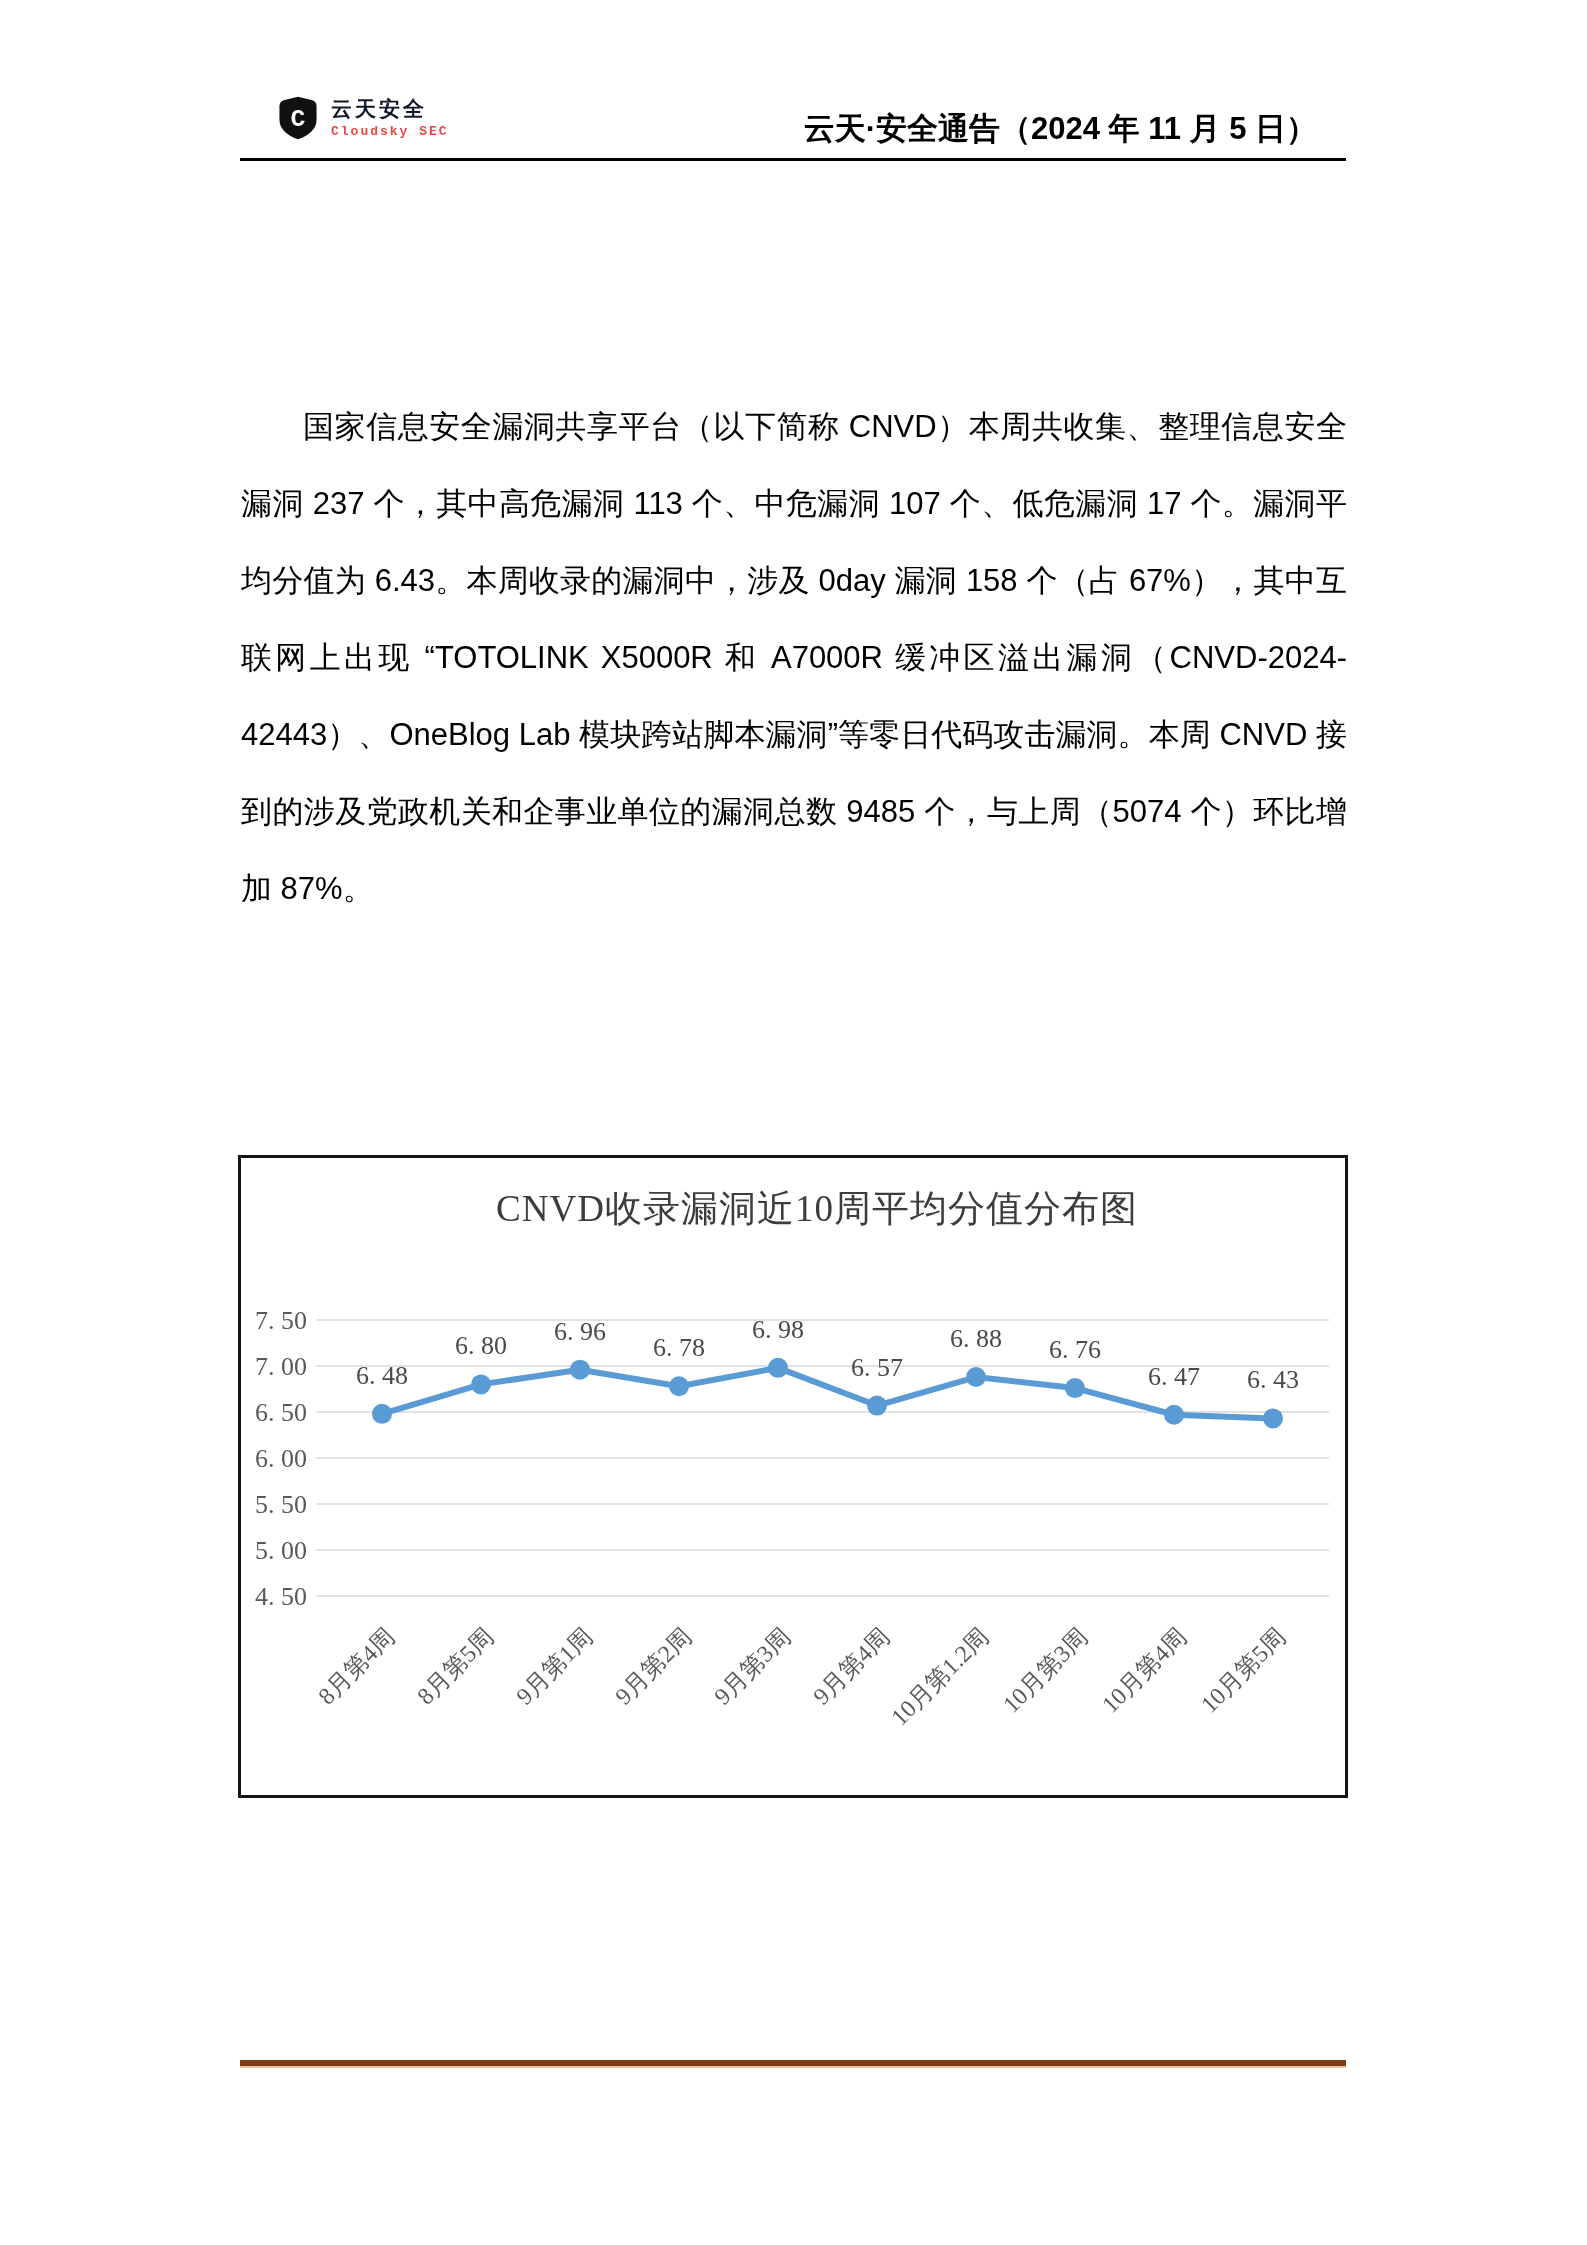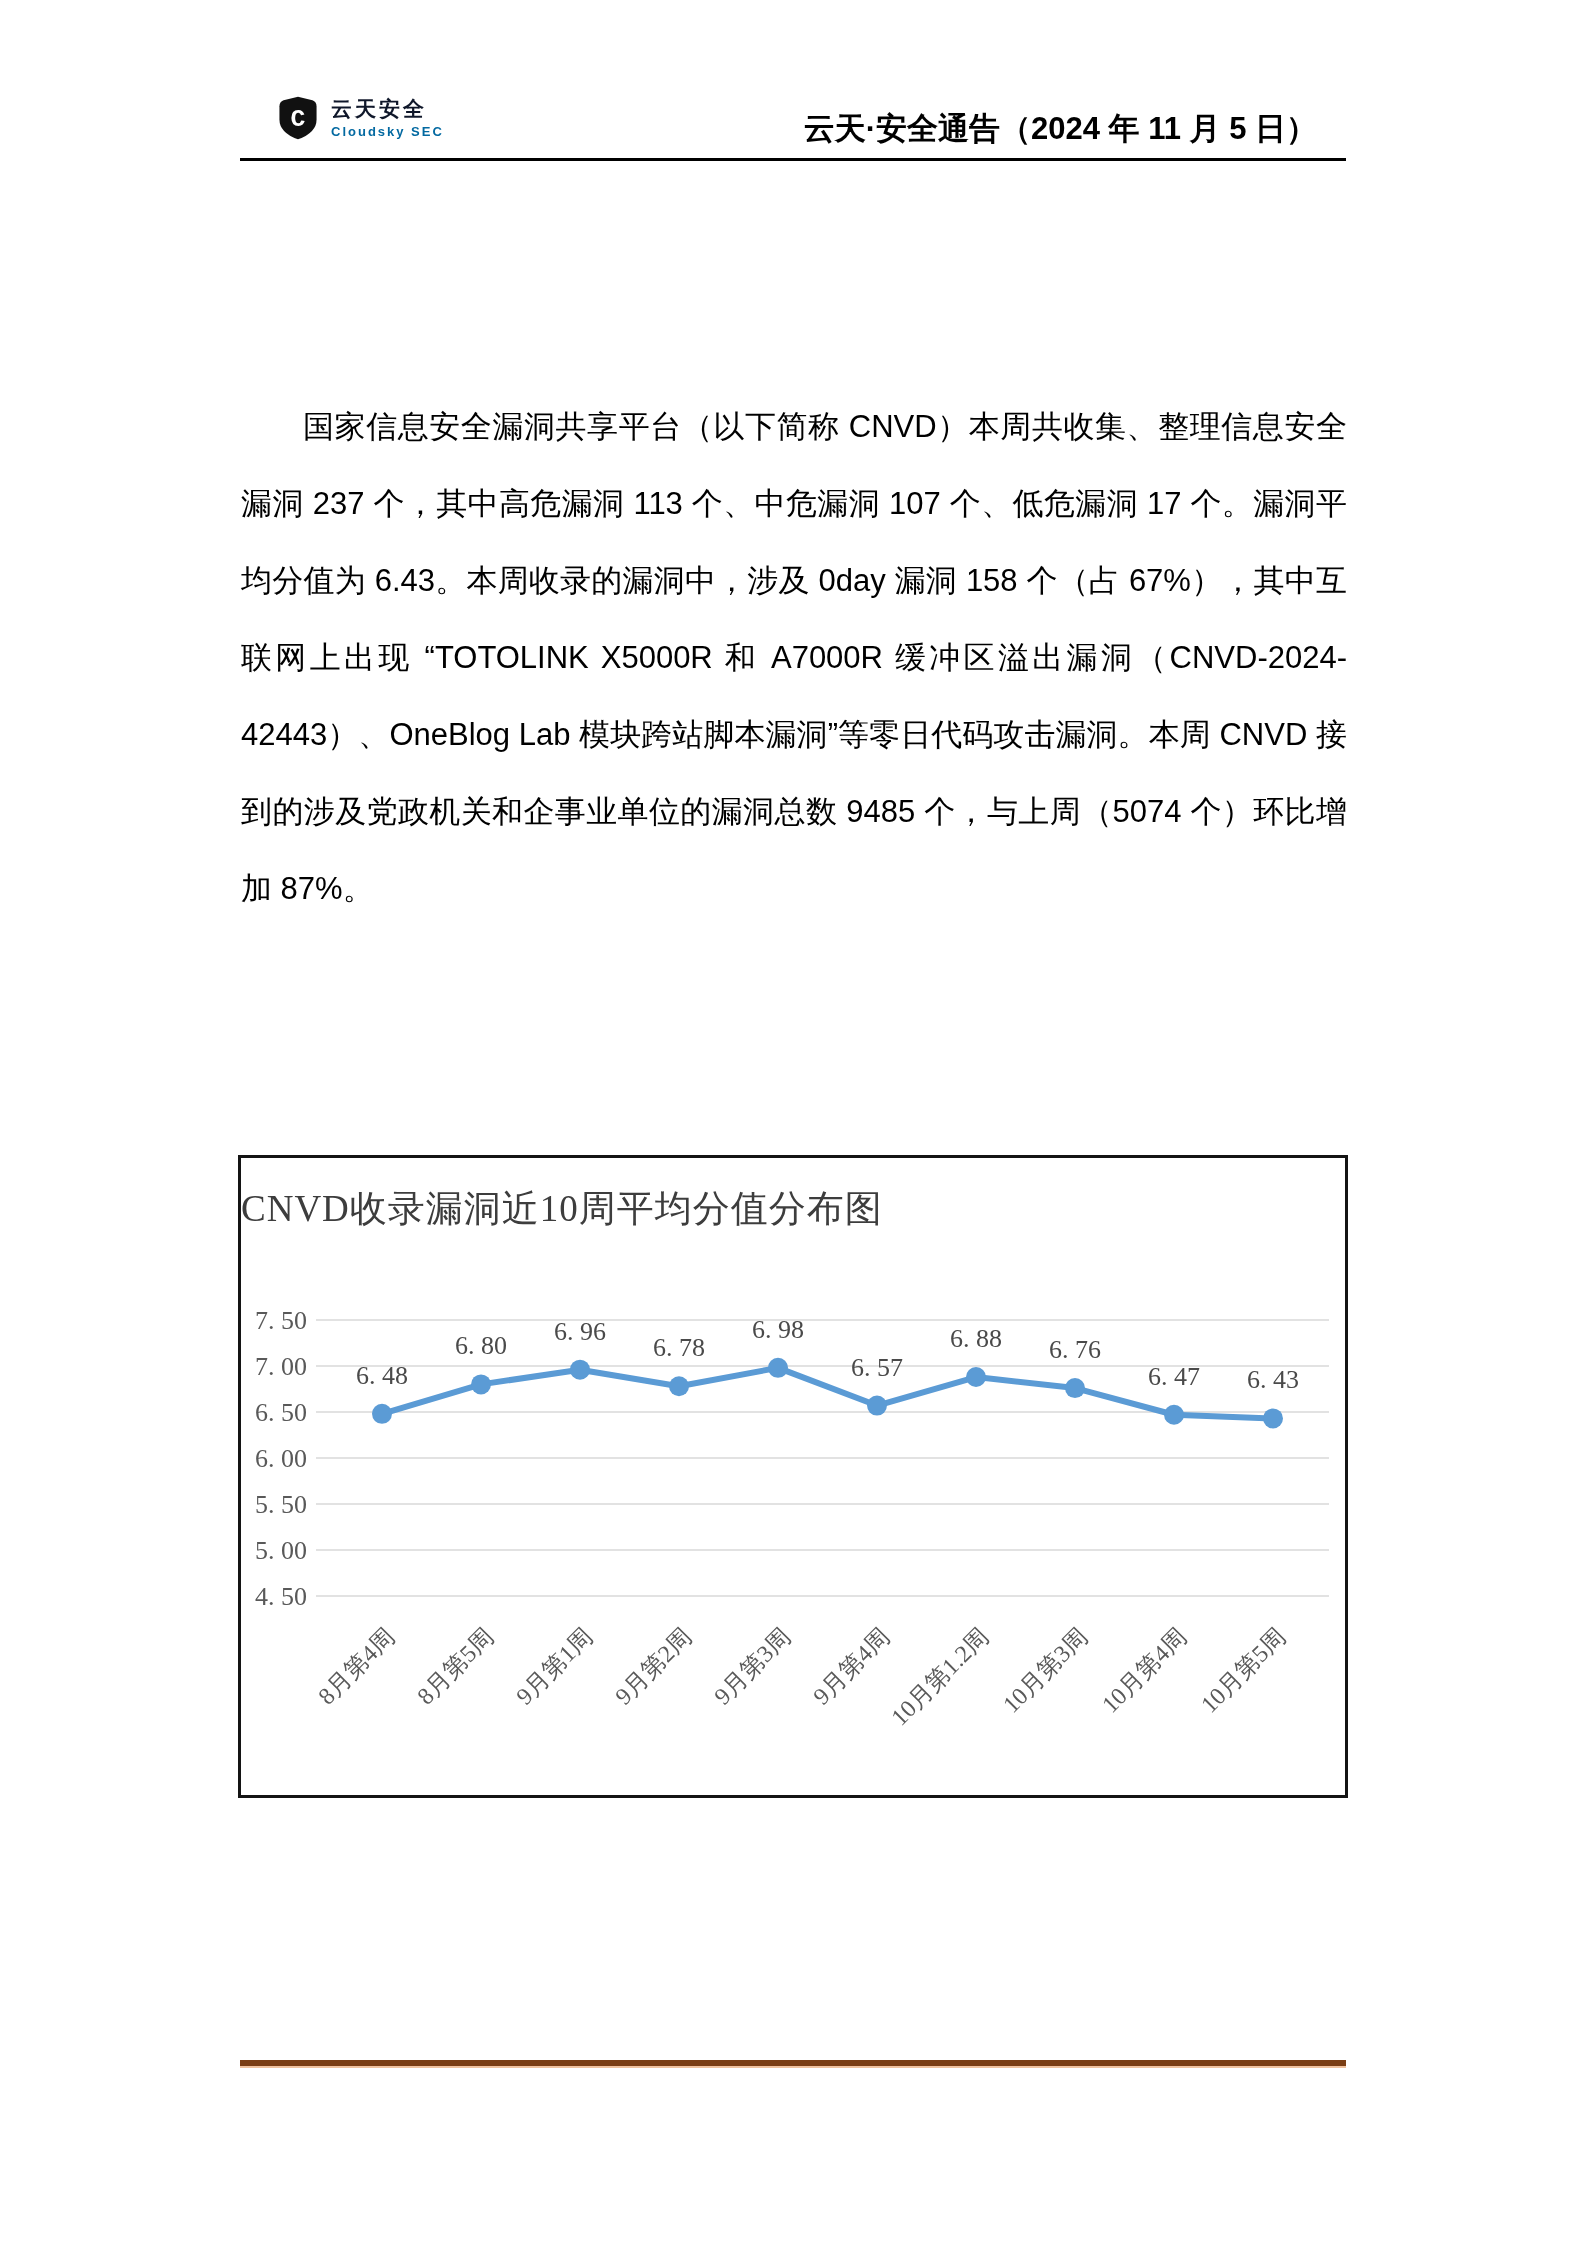--- a/index.html
+++ b/index.html
@@ -12,21 +12,21 @@
     overflow:hidden;
   }
   
   .brand{
     position:absolute;left:275px;top:96px;
     display:flex;align-items:center;gap:10px;
   }
   .brand-icon{width:46px;height:44px;display:block;}
   .brand-text{display:flex;flex-direction:column;line-height:1.05;}
   .brand-cn{font-size:21px;font-weight:bold;color:#0f172a;letter-spacing:3px;}
-  .brand-en{font-size:13px;font-weight:bold;color:#0369a1;letter-spacing:2px;margin-top:5px;font-family:Liberation Sans, sans-serif;}
+  .brand-en{font-size:13px;font-weight:bold;color:#ef4444;letter-spacing:2px;margin-top:5px;font-family:Liberation Mono, monospace;}
   .doc-title{
     position:absolute;right:270px;top:108px;
     font-family:Liberation Sans, sans-serif;
     font-weight:bold;font-size:31px;color:#000;
   }
   .header-rule{
     position:absolute;left:240px;top:158px;width:1106px;height:3px;background:#000;
   }
   
   .main-title{
@@ -45,22 +45,23 @@
   .body-text p{margin:0 0 0 0;text-indent:2em;}
   .body-text p + p{margin-top:22px;}
   .bold{font-weight:bold;}
   
   .chart-panel{
     position:absolute;left:238px;top:1155px;width:1104px;height:637px;
     border:3px solid #141414;background:#fff;
   }
   .chart-title{
     position:absolute;left:0;top:26px;width:100%;
+    text-align:center;
     font-family:"Liberation Serif","DejaVu Serif",serif;
-    font-size:37px;color:#3d3d3d;letter-spacing:1px;
+    font-size:37px;color:#3d3d3d;letter-spacing:1px;padding-left:24px;
   }
   .chart-svg{position:absolute;left:0;top:0;width:1104px;height:637px;}
   
   .footer-rule{
     position:absolute;left:240px;top:2060px;width:1106px;height:6px;
   }
   .footer-rule .bar{width:100%;height:6px;}
   .footer-rule .glow{width:100%;height:2px;}
 </style>
 </head>

